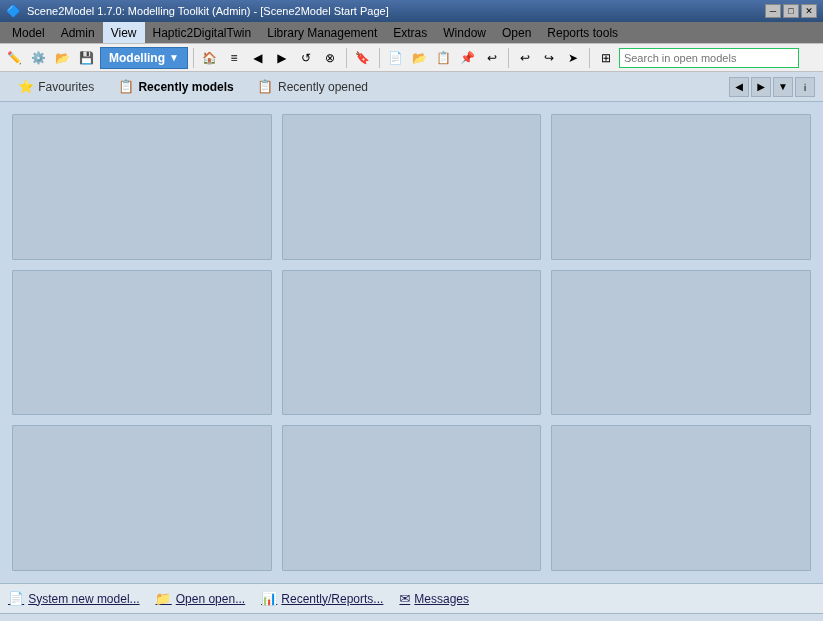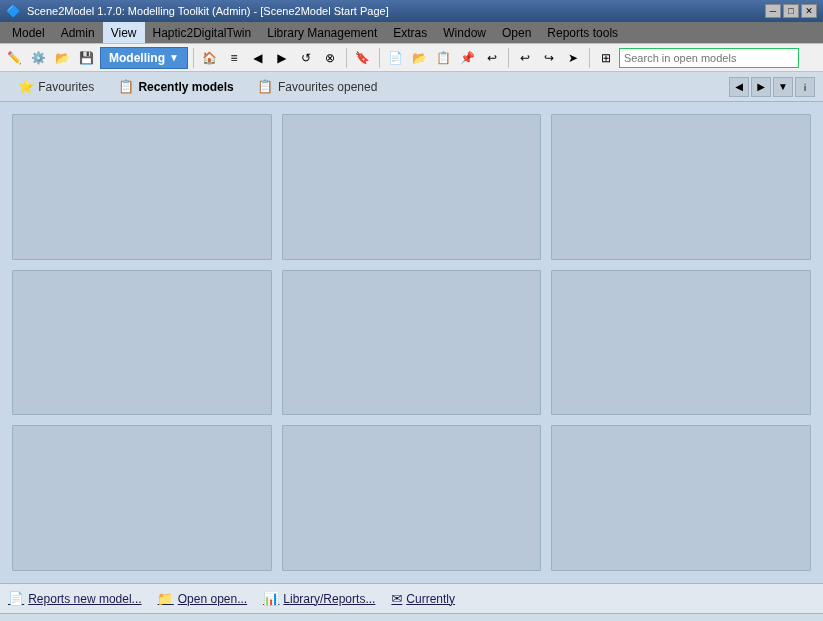--- a/index.html
+++ b/index.html
@@ -300,21 +300,21 @@
   <div class="tab-item">
     <span class="tab-icon">⭐</span>
     <span>Favourites</span>
   </div>
   <div class="tab-item active">
     <span class="tab-icon">📋</span>
     <span>Recently models</span>
   </div>
   <div class="tab-item">
     <span class="tab-icon">📋</span>
-    <span>Favourites opened</span>
+    <span>Recently opened</span>
   </div>
   <div class="tab-nav">
     <div class="tab-nav-btn">◀</div>
     <div class="tab-nav-btn">▶</div>
     <div class="tab-nav-btn">▼</div>
     <div class="tab-nav-btn">ℹ</div>
   </div>
 </div>
 
 <div class="main-content">
@@ -327,29 +327,29 @@
     <div class="grid-cell"></div>
     <div class="grid-cell"></div>
     <div class="grid-cell"></div>
     <div class="grid-cell"></div>
   </div>
 </div>
 
 <div class="status-bar">
   <div class="status-item">
     <span class="status-icon">📄</span>
-    <span>Reports new model...</span>
+    <span>System new model...</span>
   </div>
   <div class="status-item">
     <span class="status-icon">📁</span>
     <span>Open open...</span>
   </div>
   <div class="status-item">
     <span class="status-icon">📊</span>
-    <span>Library/Reports...</span>
+    <span>Recently/Reports...</span>
   </div>
   <div class="status-item">
     <span class="status-icon">✉</span>
-    <span>Currently</span>
+    <span>Messages</span>
   </div>
 </div>
 
 <div class="bottom-bar"></div>
 
 </body></html>

